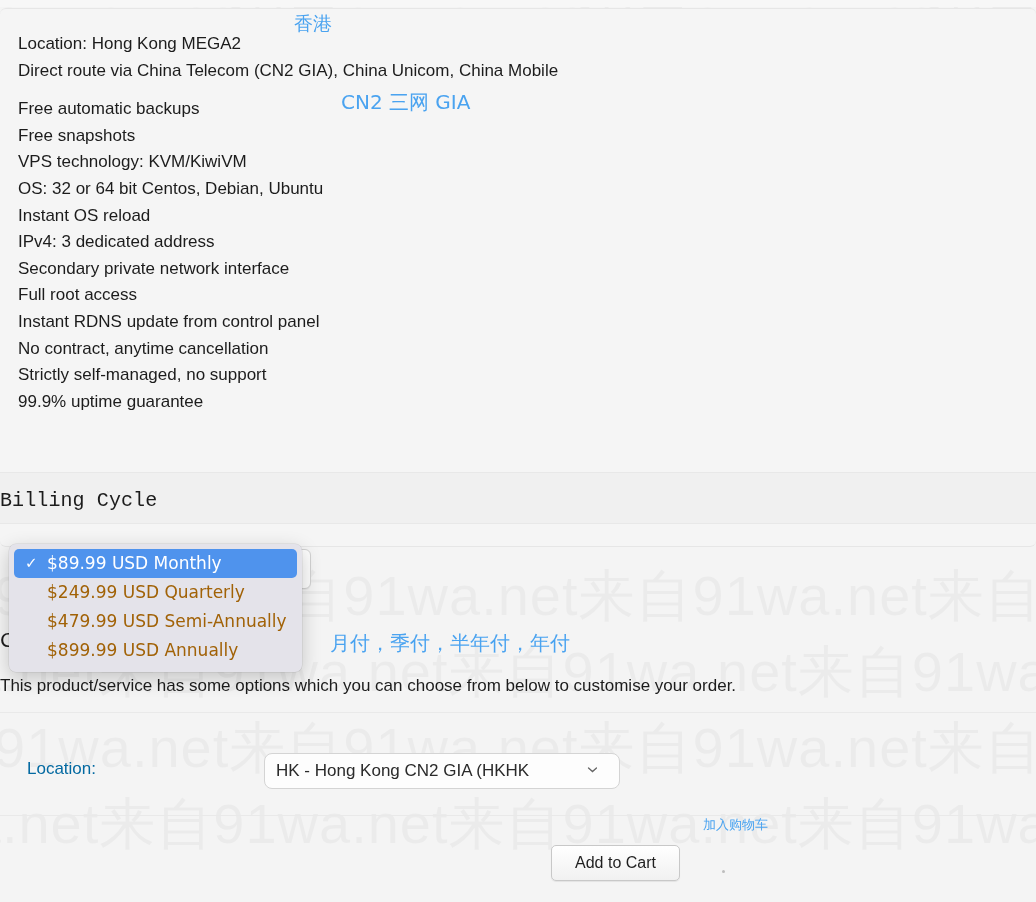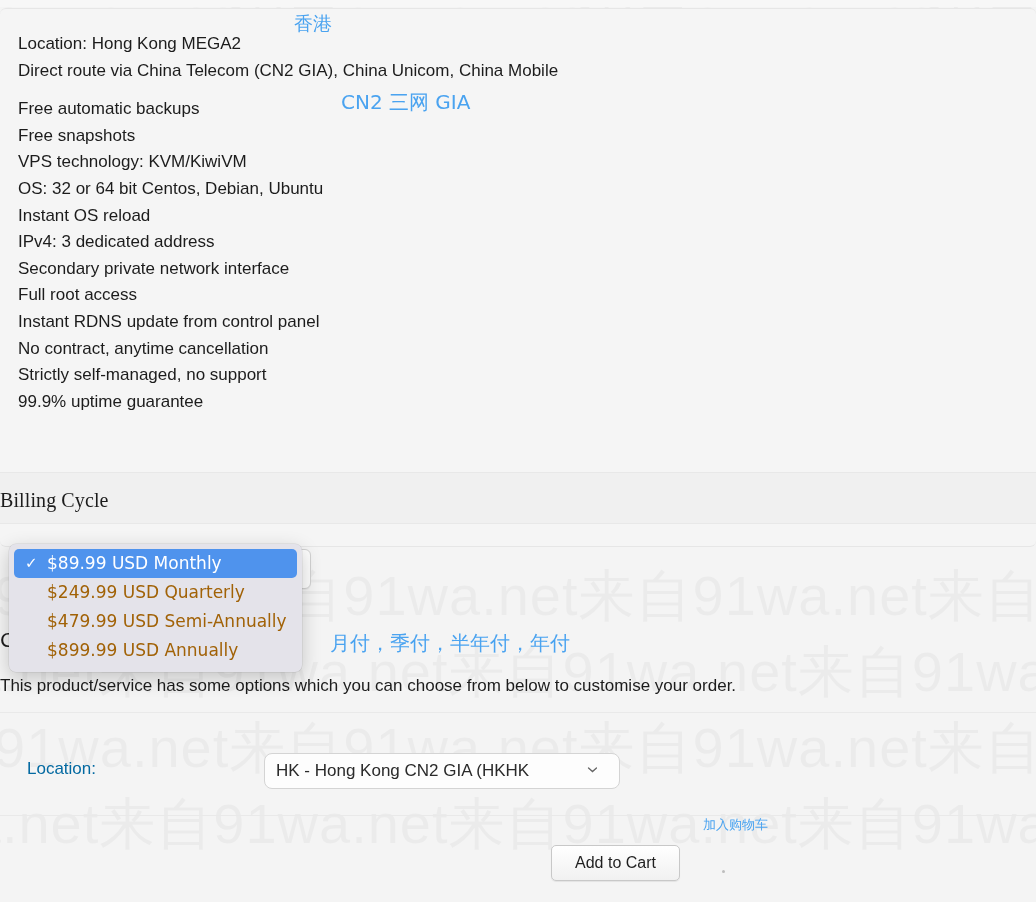--- a/index.html
+++ b/index.html
@@ -84,21 +84,21 @@
   .anno-hk   { left: 294px; top: 14px;  }
   .anno-cn2  { left: 341px; top: 92px;  font-size: 20px; }
   .anno-bill { left: 330px; top: 589px; font-size: 20px; margin-top: 44px; }
   .anno-cart { left: 703px; top: 818px; font-size: 13px; }
 
   
   .billing-label {
     position: absolute;
     left: 0px;
     top: 489px;
-    font-family: Liberation Serif, serif;
+    font-family: Liberation Mono, monospace;
     font-size: 20px;
     color: #1c1c1c;
     letter-spacing: 0.1px;
   }
   .band {
     position: absolute;
     left: 0;
     width: 1036px;
     background: #efefef;
     border-top: 1px solid #e8e8e8;

